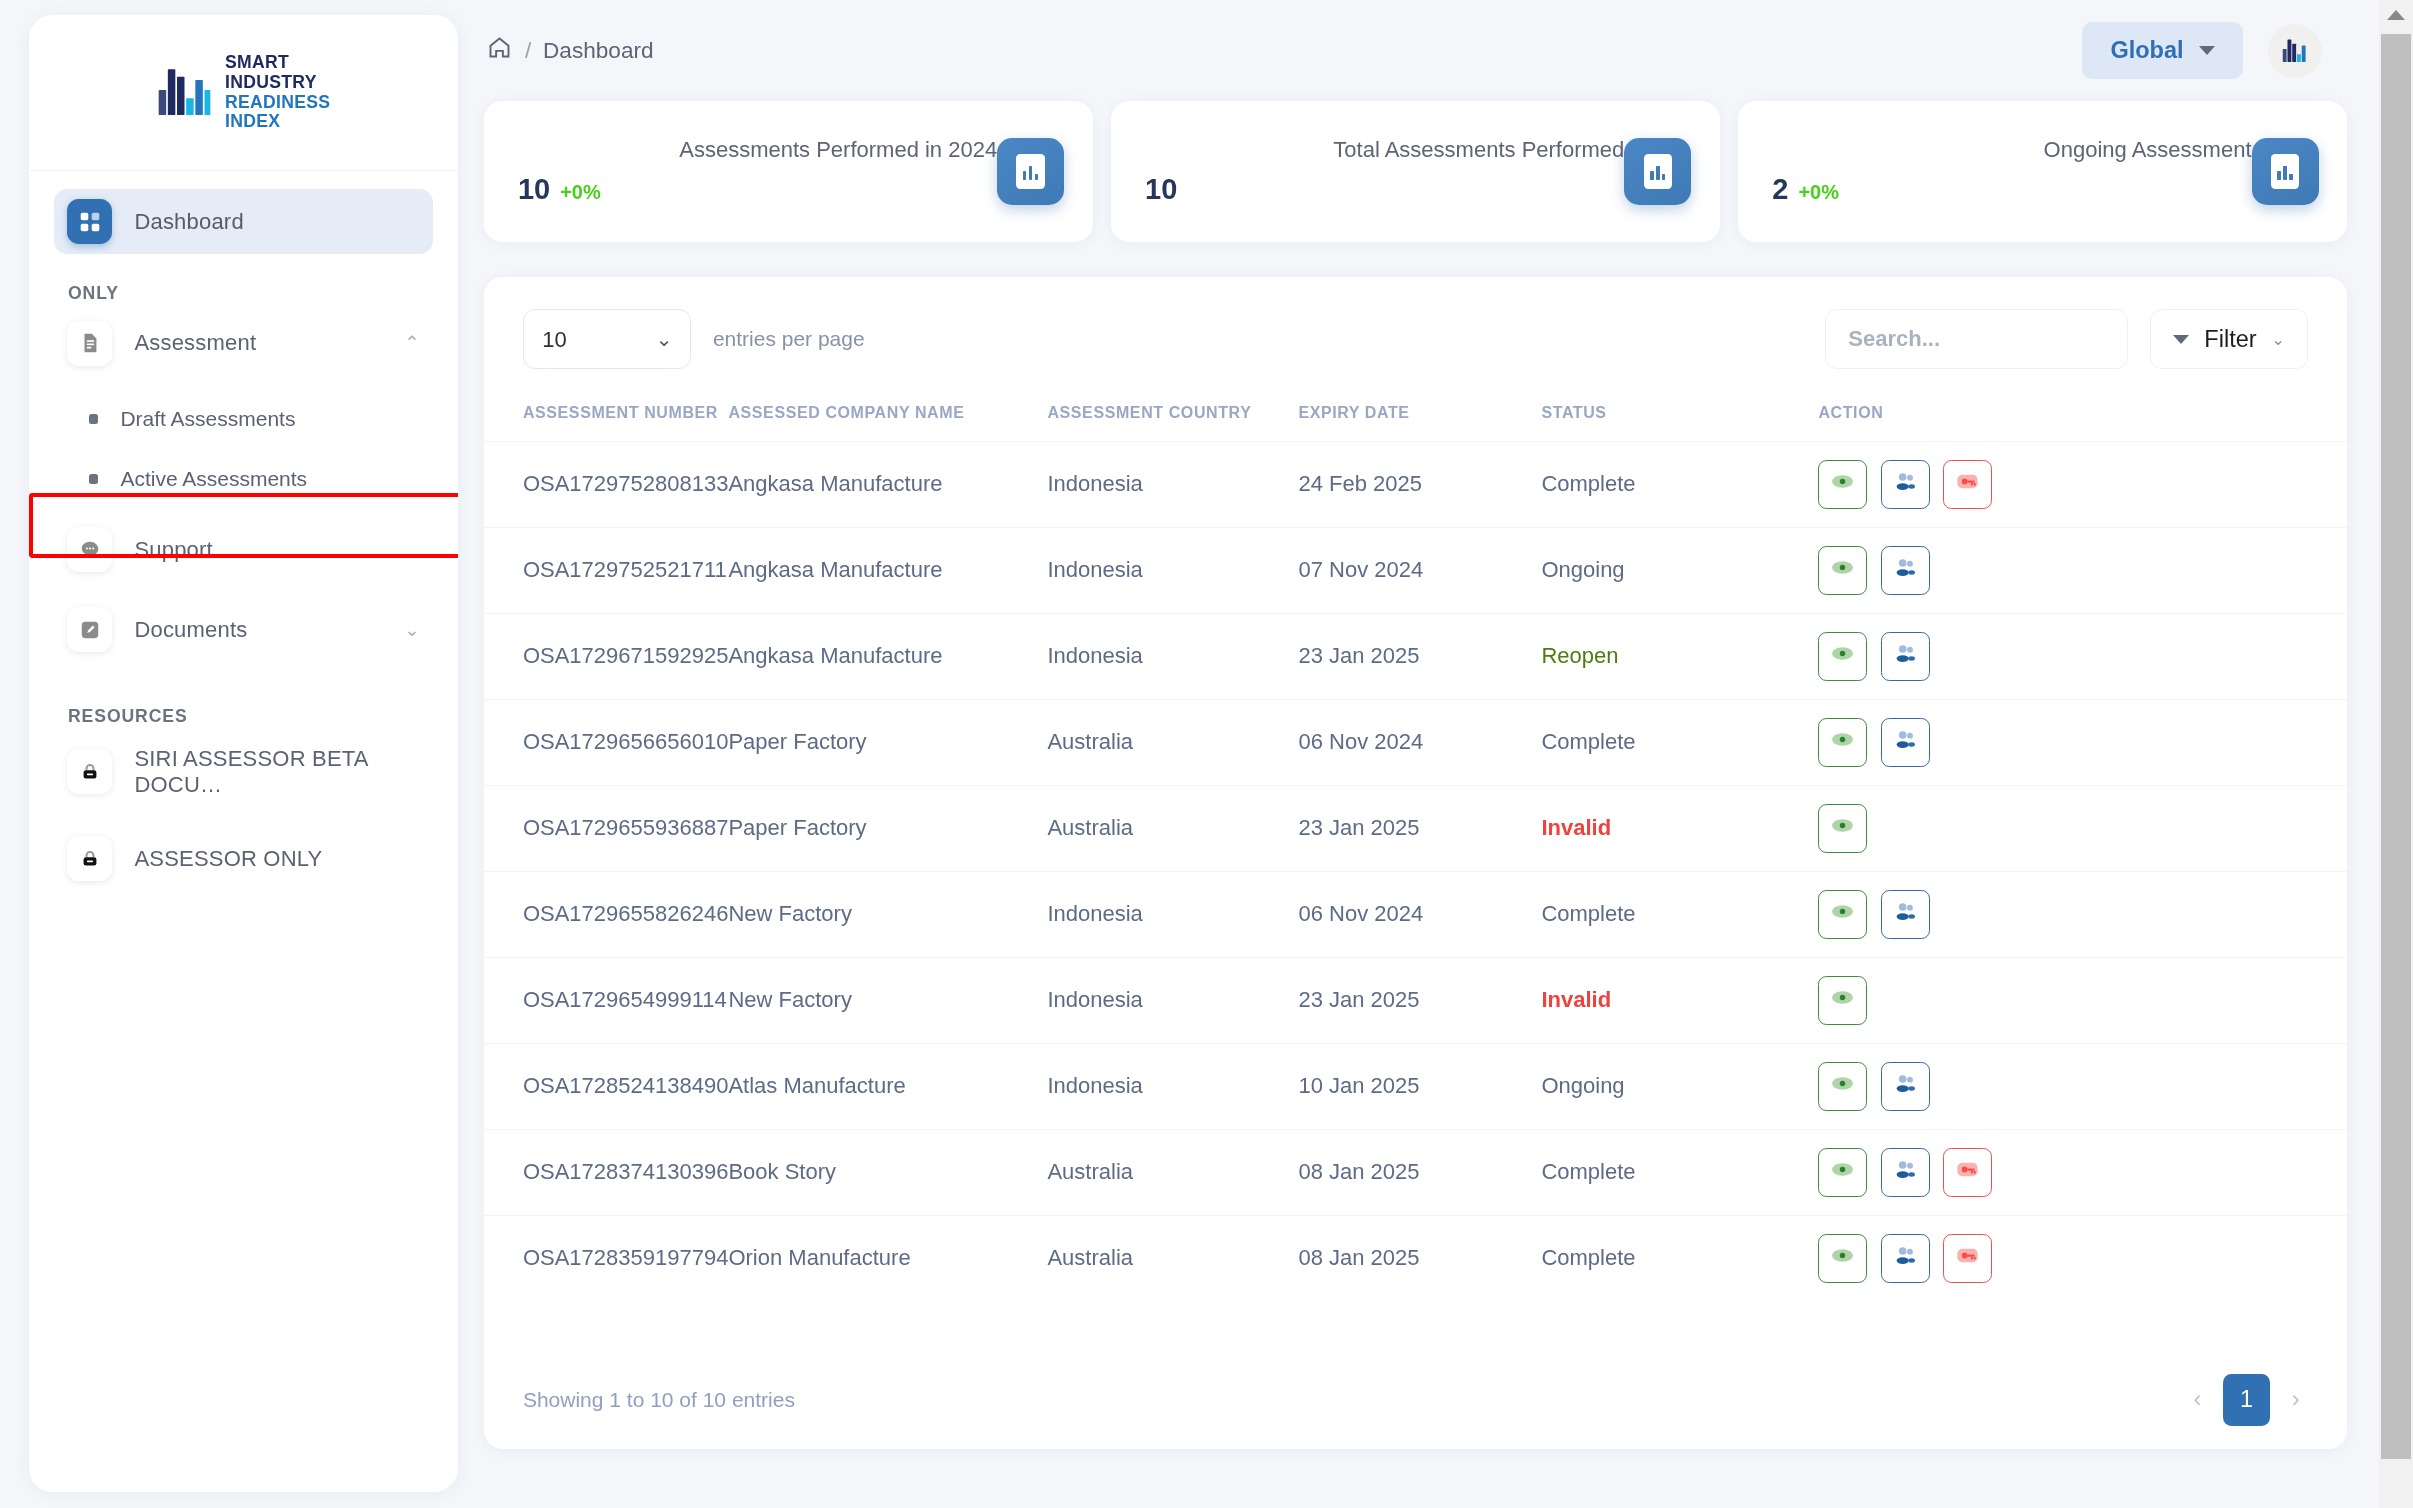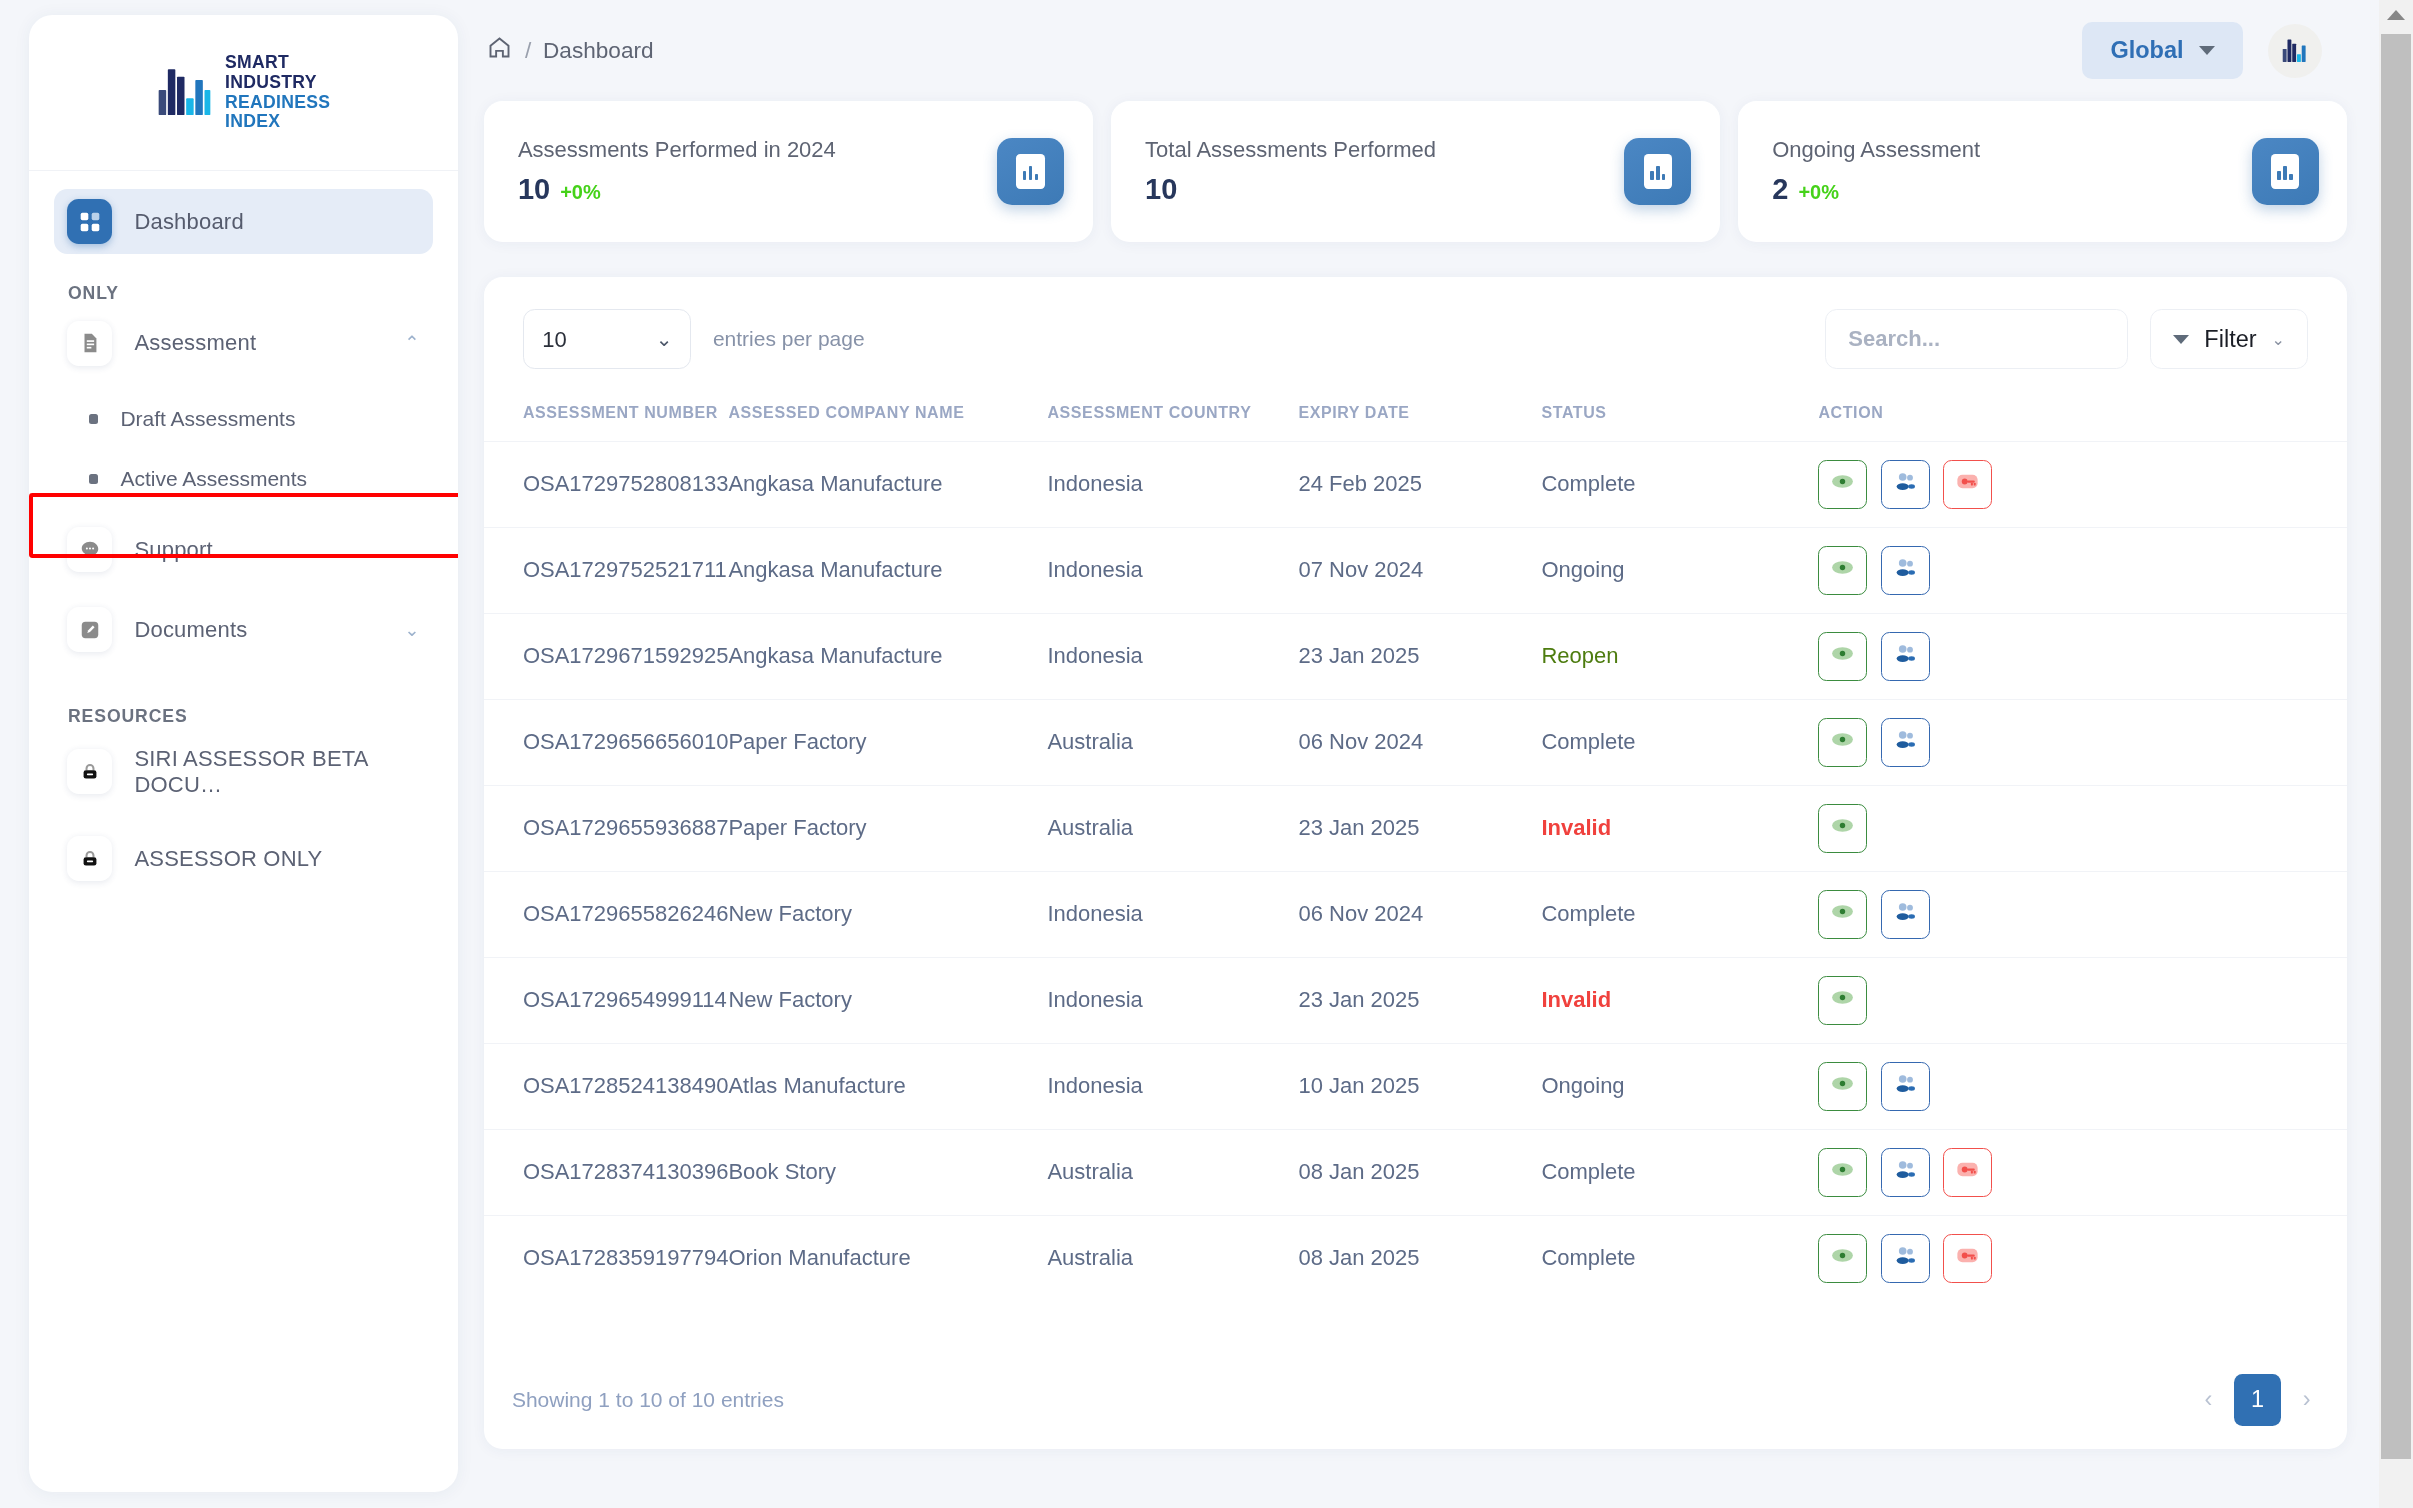--- a/index.html
+++ b/index.html
@@ -81,21 +81,21 @@
     border: none; border-radius: 10px; padding: 15px 28.5px;
     display: flex; align-items: center; gap: 15px; cursor: pointer;
   }
   .caret-down { width: 0; height: 0; border-left: 8.4px solid transparent; border-right: 8.4px solid transparent; border-top: 9.2px solid #5f6b7a; }
   .avatar {
     width: 54px; height: 54px; border-radius: 50%; background: #f0f0ee;
     display: flex; align-items: center; justify-content: center; margin-left: 25px; cursor: pointer;
   }
 
   
-  .cards { display: flex; gap: 18.4px; padding: 0 34px 0 5.9px; }
+  .cards { display: flex; gap: 18.4px; padding: 0 34px 0 5.9px; text-align: right; }
   .card {
     flex: 1; background: #fff; border-radius: 18.4px; height: 141px;
     box-shadow: 0 1.7px 13.4px rgba(40,60,110,.05);
     display: flex; align-items: center; padding: 0 28.5px 0 34px;
   }
   .card-txt { flex: 1; }
   .card-title { font-size: 22px; color: #5e6473; margin-bottom: 10px; }
   .card-val { font-size: 29px; font-weight: 700; color: #27375c; display: flex; align-items: baseline; gap: 10px; }
   .card-delta { font-size: 20px; font-weight: 700; color: #45d219; }
   .card-icon {
@@ -158,21 +158,21 @@
   .abtn {
     width: 49px; height: 49px; border-radius: 8.4px; background: #fff;
     display: flex; align-items: center; justify-content: center; cursor: pointer;
   }
   .abtn.view { border: 0.8px solid #3b8c3f; }
   .abtn.users { border: 0.8px solid #3568b0; }
   .abtn.key { border: 0.8px solid #f2504c; }
 
   .panel-bottom {
     position: absolute; left: 0; right: 0; bottom: 0; height: 99px;
-    display: flex; align-items: center; padding: 0 28px;
+    display: flex; align-items: center; padding: 0 39px;
   }
   .showing { font-size: 21px; color: #8fa0c0; }
   .pager { margin-left: auto; display: flex; align-items: center; gap: 13.4px; }
   .pg-arrow { color: #b9c2d2; font-size: 23.5px; cursor: pointer; padding: 5px 8.4px; }
   .pg-num {
     width: 47px; height: 52px; border-radius: 8.4px; background: #3070b3; color: #fff;
     font-size: 23.5px; display: flex; align-items: center; justify-content: center; cursor: pointer;
   }
 
   

